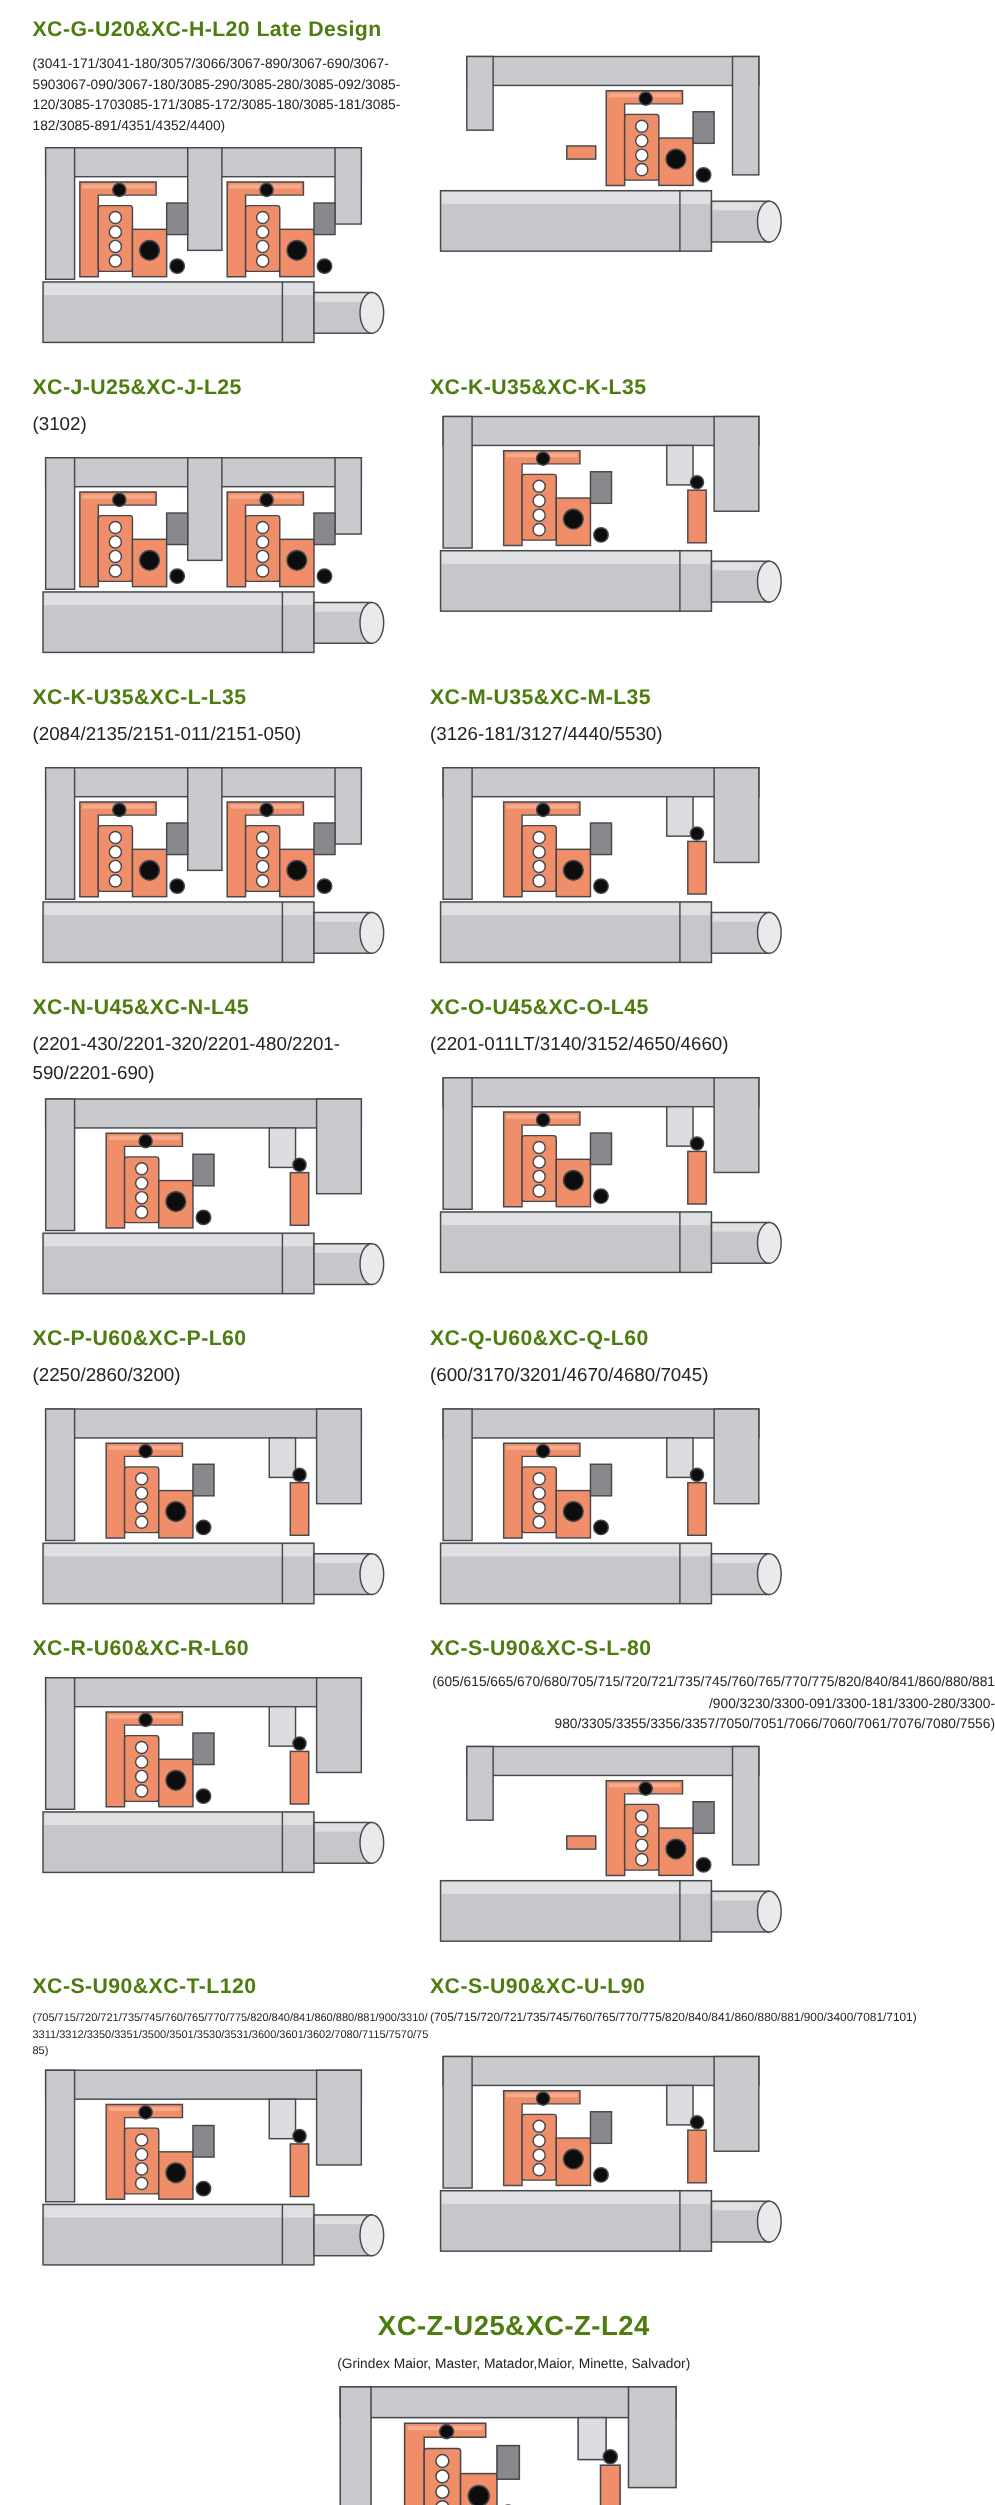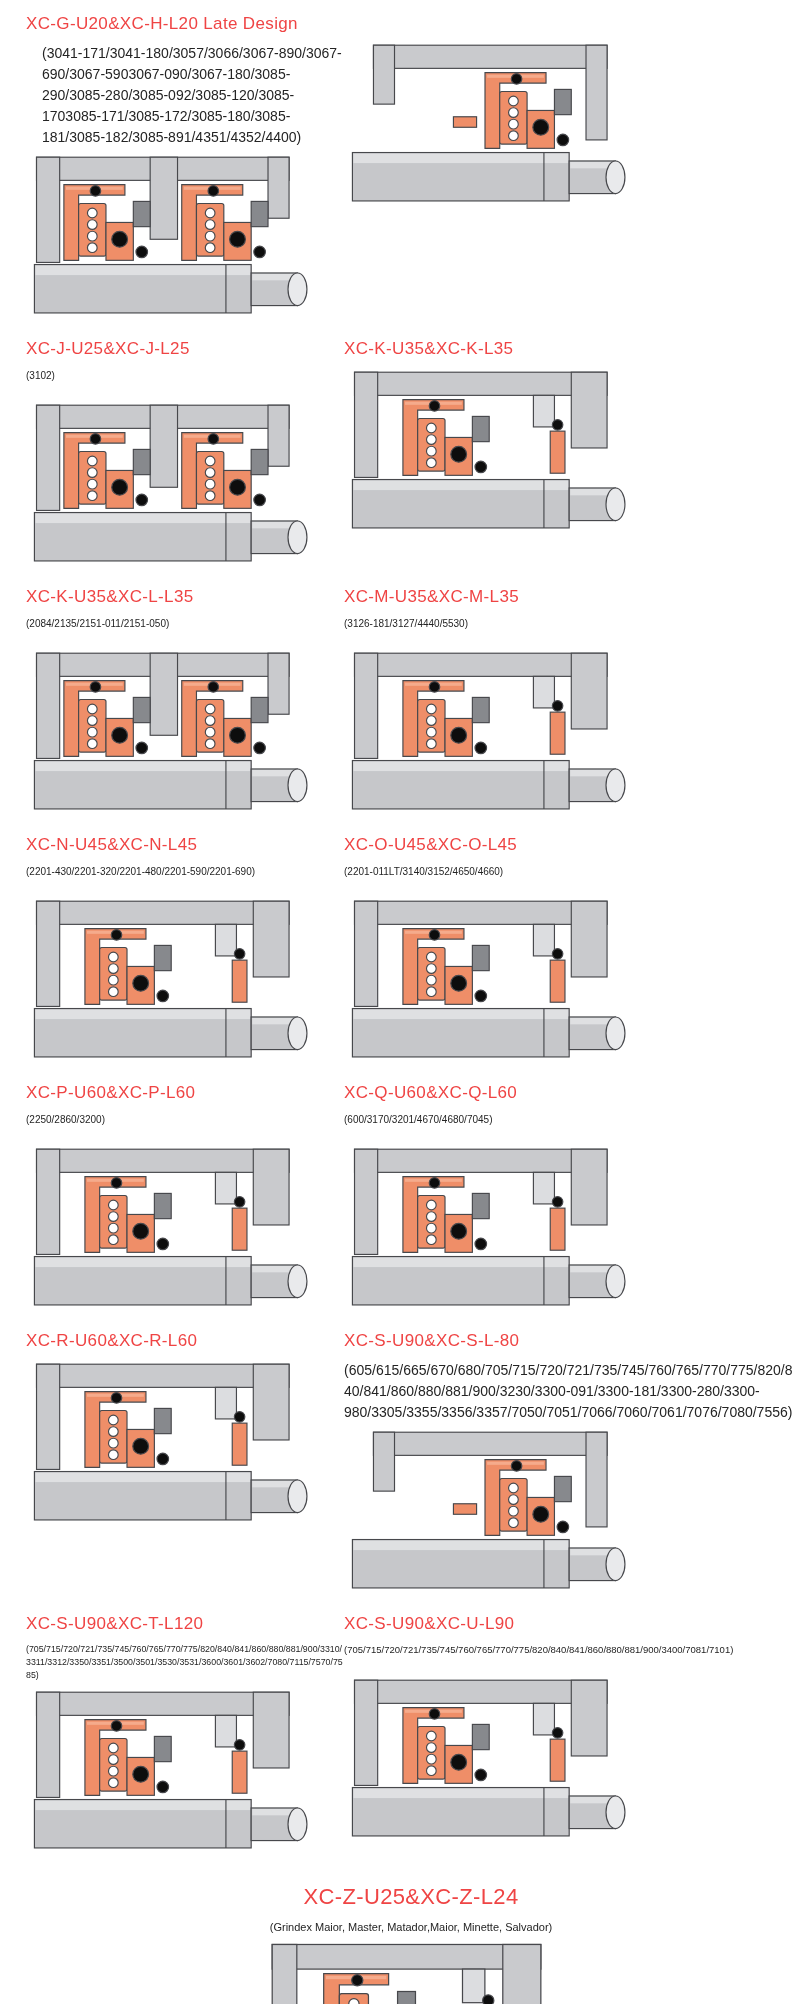--- a/index.html
+++ b/index.html
@@ -8,30 +8,30 @@
     font-family:"Liberation Sans", sans-serif;color:#1b1b1b;
     box-sizing:border-box;padding-top:8px;
   }
   .grid{
     display:grid;
     grid-template-columns:318px 1fr;
     padding-left:26px;
   }
   .cell{margin-bottom:12px;}
   .cell h2{
-    font-size:17px;font-weight:400;letter-spacing:.35px;
-    margin:6px 0 9px 0;color:#ef4444;white-space:nowrap;
+    font-size:17px;font-weight:700;letter-spacing:.35px;
+    margin:6px 0 9px 0;color:#4d7c0f;white-space:nowrap;
   }
   .models{
-    font-size:10px;line-height:1.5;color:#242424;
+    font-size:15px;line-height:1.5;color:#242424;
     margin:0 0 5px 0;min-height:28px;max-width:300px;
     overflow-wrap:anywhere;
   }
-  .c0 .models{max-width:444px;font-size:14px;position:relative;z-index:2;margin-left:16px;}
-  .c11 .models{max-width:452px;font-size:14px;line-height:1.5;}
+  .c0 .models{max-width:444px;font-size:11px;position:relative;z-index:2;}
+  .c11 .models{max-width:452px;font-size:11px;line-height:1.5;text-align:right;}
   .c12 .models{max-width:452px;font-size:8.8px;}
   .c13 .models{max-width:440px;font-size:9.5px;}
   .diagram{width:282px;height:168px;}
   .diagram svg{width:100%;height:100%;display:block;}
   
   .cell-center{
     grid-column:1 / -1;
     display:flex;flex-direction:column;align-items:center;text-align:center;
     margin-top:10px;
   }

